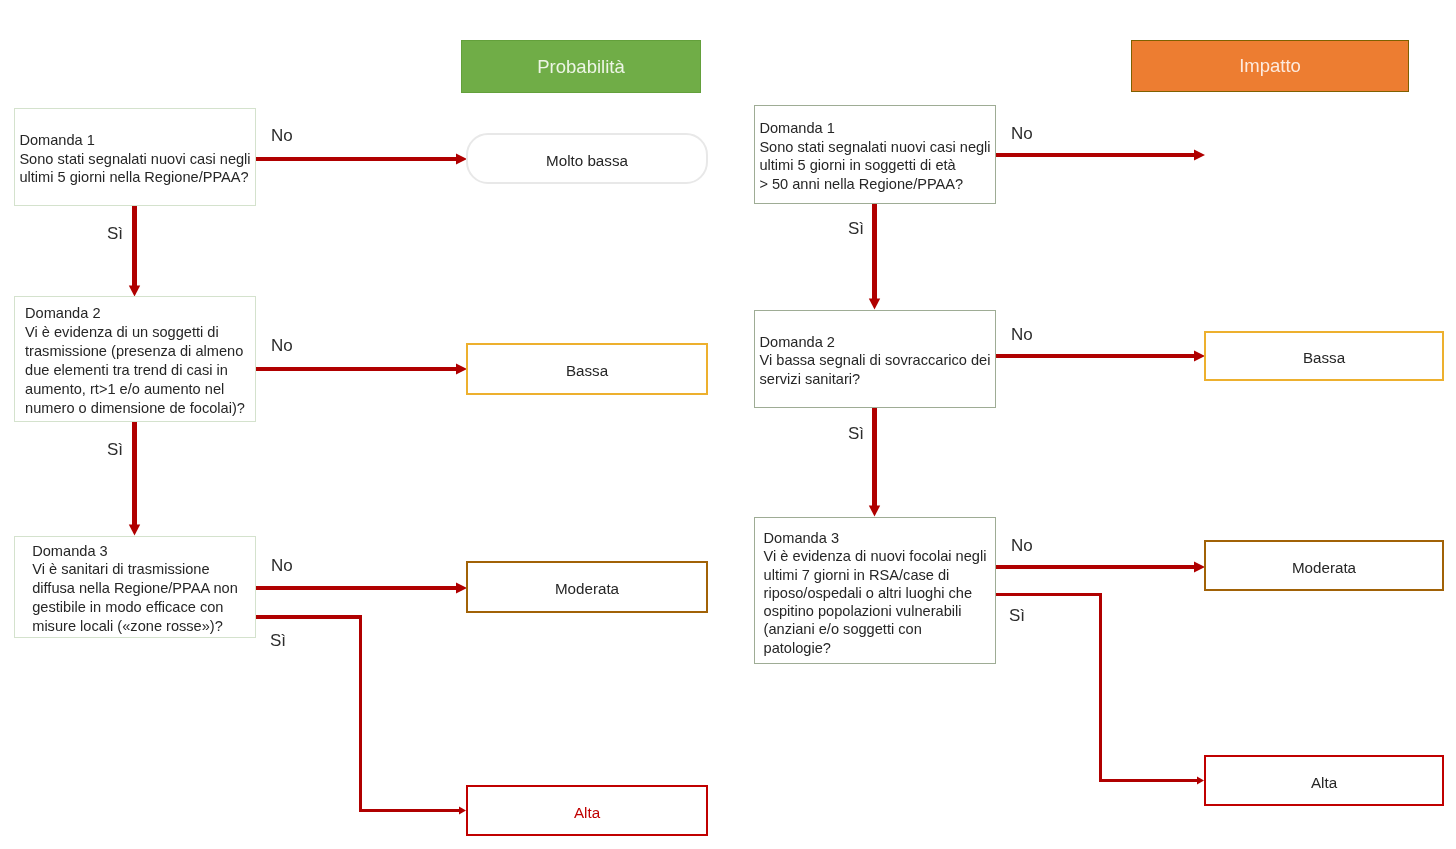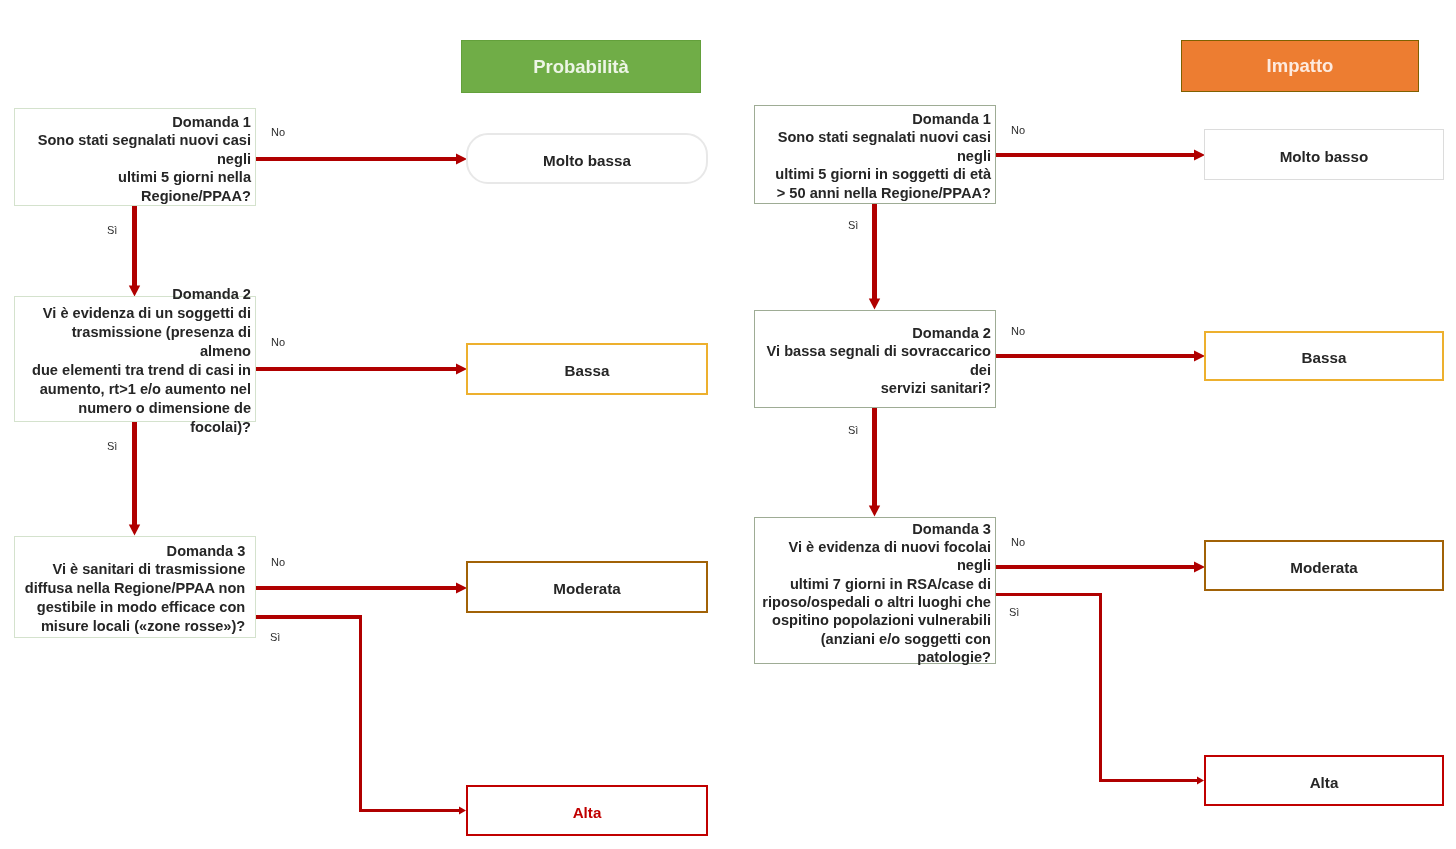--- a/index.html
+++ b/index.html
@@ -3,37 +3,37 @@
 <meta charset="utf-8">
 <title>Valutazione del rischio</title>
 <style>
   html,body{margin:0;padding:0;background:#ffffff;}
   body{width:1456px;height:849px;position:relative;overflow:hidden;
        font-family:"Liberation Sans",sans-serif;color:#262626;
        -webkit-font-smoothing:antialiased;}
   .stage{position:absolute;left:0;top:0;width:1456px;height:849px;}
   svg.arrows{position:absolute;left:0;top:0;width:1456px;height:849px;pointer-events:none;}
   .box{position:absolute;box-sizing:border-box;display:flex;align-items:center;
-       justify-content:center;text-align:right;background:#ffffff;font-weight:bold;}
+       justify-content:center;text-align:left;background:#ffffff;}
   .qbox{border:1px solid #d4e2cd;font-size:14.6px;line-height:var(--lh,18.5px);color:#262626;
         padding:0 4px;}
   .qbox > div{position:relative;top:var(--vo,1.5px);}
   .qbox-dark{border:1px solid #9eac95;}
   .qbox .t{display:block;}
   .hdr{font-size:18.5px;}
   .hdr-green{background:#70ad47;border:1px solid #63a03b;color:#edf5e6;}
   .hdr-orange{background:#ed7d31;border:1px solid #7f6000;color:#fdeade;}
   .res{font-size:15.2px;}
   .res span{position:relative;top:1.5px;}
   .res-grey{border:1px solid #dcdcdc;}
   .res-grey2{border:2px solid #e8e8e8;}
   .res-yellow{border:2px solid #edb02e;}
   .res-orange{border:2px solid #a16207;}
   .res-red{border:2px solid #c00000;}
-  .lbl{position:absolute;font-size:11px;color:#2d2d2d;line-height:1;}
+  .lbl{position:absolute;font-size:17px;color:#2d2d2d;line-height:1;}
 </style>
 </head>
 <body>
 
 <div class="stage">
 
   <svg class="arrows" viewBox="0 0 1456 849">
     <g stroke="#b00000" fill="#b00000" stroke-width="4.4" shape-rendering="crispEdges">
       <line x1="255" y1="159" x2="457" y2="159"></line>
       <polygon points="456,153.5 467,159 456,164.5" stroke="none" shape-rendering="geometricPrecision"></polygon>
@@ -64,21 +64,21 @@
     </g>
     <g stroke="#b00000" fill="#b00000" stroke-width="3.2" shape-rendering="crispEdges">
       <polyline points="995,594.5 1100.5,594.5 1100.5,780.5 1199,780.5" fill="none"></polyline>
       <polygon points="1197,776.5 1204,780.5 1197,784.5" stroke="none" shape-rendering="geometricPrecision"></polygon>
     </g>
   </svg>
 
   <div class="box hdr hdr-green" style="left:461px;top:40px;width:240px;height:53px;">
     <span>Probabilità</span>
   </div>
-  <div class="box hdr hdr-orange" style="left:1181px;top:40px;width:238px;height:52px;">
+  <div class="box hdr hdr-orange" style="left:1131px;top:40px;width:278px;height:52px;">
     <span>Impatto</span>
   </div>
 
   <div class="box qbox" style="left:14px;top:108px;width:242px;height:98px;--lh:18.6px;--vo:2.2px;">
     <div>
       <span class="t">Domanda 1</span>
       <span class="t">Sono stati segnalati nuovi casi negli</span>
       <span class="t">ultimi 5 giorni nella Regione/PPAA?</span>
     </div>
   </div>
@@ -139,23 +139,20 @@
       <span class="t">Domanda 3</span>
       <span class="t">Vi è evidenza di nuovi focolai negli</span>
       <span class="t">ultimi 7 giorni in RSA/case di</span>
       <span class="t">riposo/ospedali o altri luoghi che</span>
       <span class="t">ospitino popolazioni vulnerabili</span>
       <span class="t">(anziani e/o soggetti con</span>
       <span class="t">patologie?</span>
     </div>
   </div>
 
-  <div class="box res res-grey" style="left:1204px;top:129px;width:240px;height:51px;">
-    <span>Molto basso</span>
-  </div>
   <div class="box res res-yellow" style="left:1204px;top:331px;width:240px;height:50px;">
     <span>Bassa</span>
   </div>
   <div class="box res res-orange" style="left:1204px;top:540px;width:240px;height:51px;">
     <span>Moderata</span>
   </div>
   <div class="box res res-red" style="left:1204px;top:755px;width:240px;height:51px;">
     <span>Alta</span>
   </div>
 

